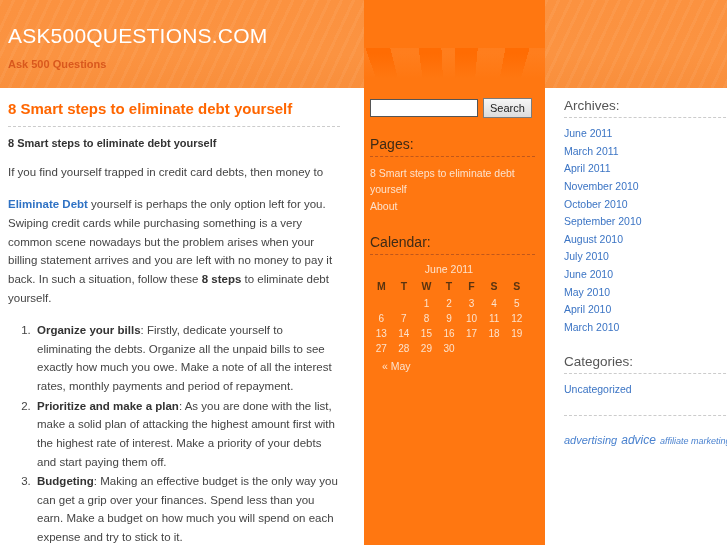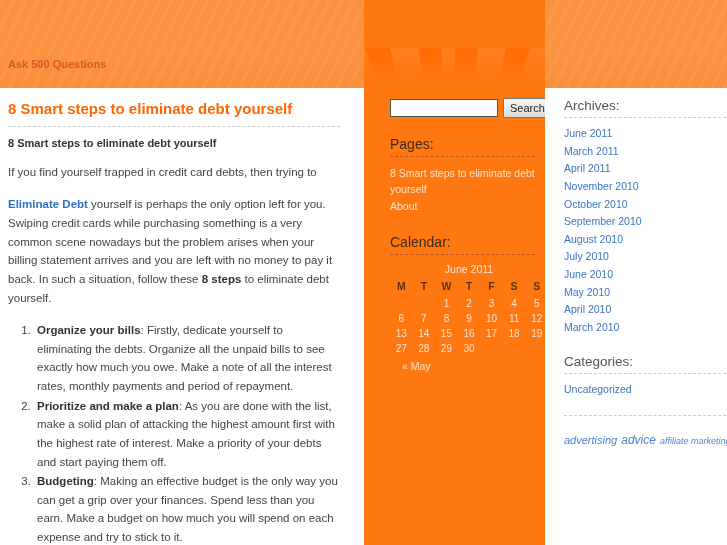--- a/index.html
+++ b/index.html
@@ -99,21 +99,21 @@
     background: #ffffff;
     padding: 8px 12px 0 8px;
     overflow: hidden;
   }
   .col-mid {
     position: absolute;
     left: 364px; top: 88px;
     width: 181px;
     height: 457px;
     background: #ff7711;
-    padding: 10px 10px 0 24px;
+    padding: 10px 10px 0 4px;
     overflow: hidden;
   }
   .col-right {
     position: absolute;
     left: 562px; top: 88px;
     width: 182px;
     height: 457px;
     background: #ffffff;
     padding: 10px 8px 0 0;
     overflow: hidden;
@@ -282,29 +282,30 @@
 
 <div id="page">
 
   <div class="header-band">
     <div class="header-left"></div>
     <div class="header-burst">
       <div class="rays"></div>
       <div class="burst-fade"></div>
     </div>
     <div class="header-right"></div>
+    <div class="site-title">ASK500QUESTIONS.COM</div>
     <div class="site-tagline">Ask 500 Questions</div>
   </div>
 
   <div class="col-content">
     <h1 class="post-title">8 Smart steps to eliminate debt yourself</h1>
     <hr class="dotted-rule">
     <div class="post-subtitle">8 Smart steps to eliminate debt yourself</div>
 
-    <p class="post-para">If you find yourself trapped in credit card debts, then trying to</p>
+    <p class="post-para">If you find yourself trapped in credit card debts, then money to</p>
 
     <p class="post-para"><a class="inline-link" href="#">Eliminate Debt</a><span> yourself is perhaps the only option left for you. Swiping credit cards while purchasing something is a very common scene nowadays but the problem arises when your billing statement arrives and you are left with no money to pay it back. In such a situation, follow these </span><b>8 steps</b><span> to eliminate debt yourself.</span></p>
 
     <ol class="steps">
       <li><b>Organize your bills</b><span>: Firstly, dedicate yourself to eliminating the debts. Organize all the unpaid bills to see exactly how much you owe. Make a note of all the interest rates, monthly payments and period of repayment.</span></li>
       <li><b>Prioritize and make a plan</b><span>: As you are done with the list, make a solid plan of attacking the highest amount first with the highest rate of interest. Make a priority of your debts and start paying them off.</span></li>
       <li><b>Budgeting</b><span>: Making an effective budget is the only way you can get a grip over your finances. Spend less than you earn. Make a budget on how much you will spend on each expense and try to stick to it.</span></li>
 
     </ol>
   </div>

